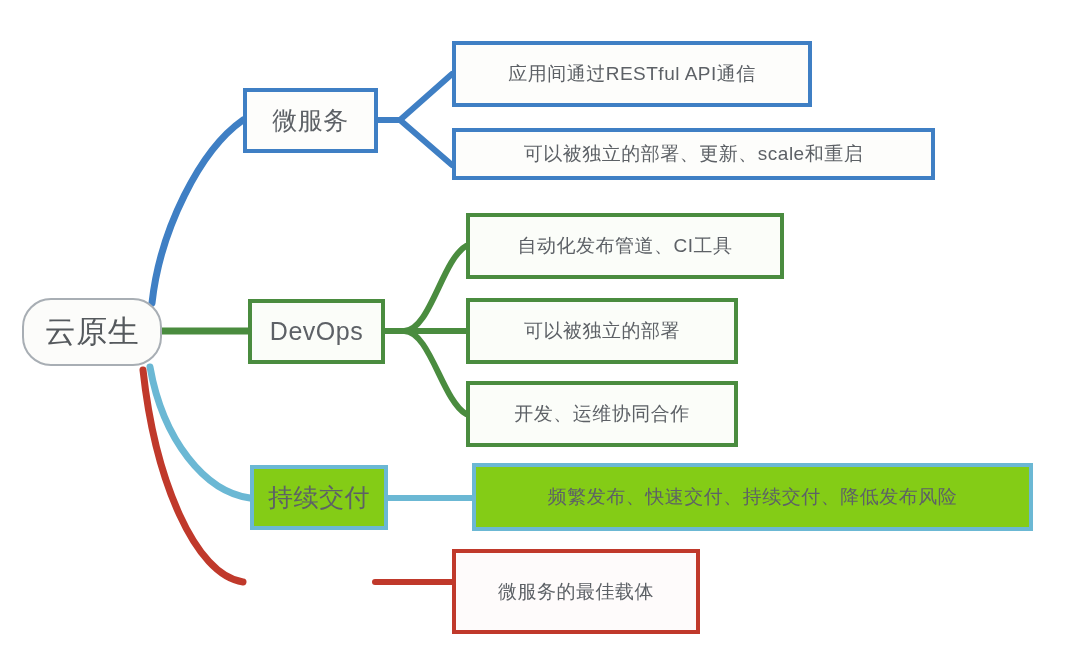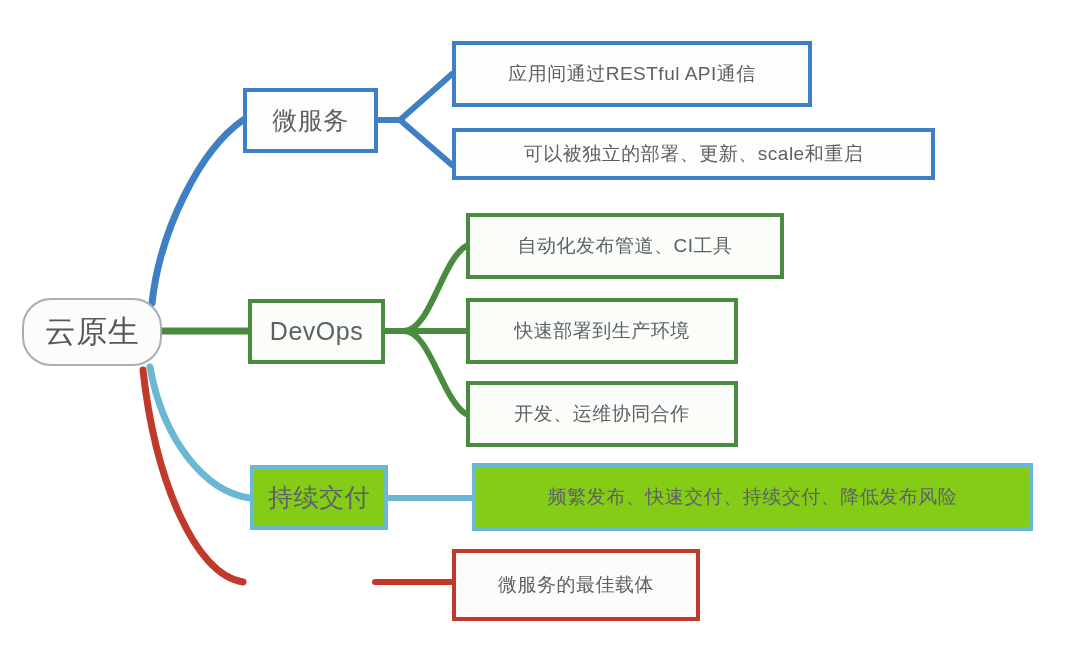--- a/index.html
+++ b/index.html
@@ -91,30 +91,30 @@
     <span>可以被独立的部署、更新、scale和重启</span>
   </div>
 
   <div class="node node-green branch-label" style="left:248px; top:299px; width:137px; height:65px;">
     <span>DevOps</span>
   </div>
   <div class="node node-green leaf-label" style="left:466px; top:213px; width:318px; height:66px;">
     <span>自动化发布管道、CI工具</span>
   </div>
   <div class="node node-green leaf-label" style="left:466px; top:298px; width:272px; height:66px;">
-    <span>快速部署到生产环境</span>
+    <span>可以被独立的部署</span>
   </div>
   <div class="node node-green leaf-label" style="left:466px; top:381px; width:272px; height:66px;">
     <span>开发、运维协同合作</span>
   </div>
 
   <div class="node node-cyan branch-label" style="left:250px; top:465px; width:138px; height:65px;">
     <span>持续交付</span>
   </div>
   <div class="node node-cyan leaf-label" style="left:472px; top:463px; width:561px; height:68px;">
     <span>频繁发布、快速交付、持续交付、降低发布风险</span>
   </div>
 
-  <div class="node node-red leaf-label" style="left:452px; top:549px; width:248px; height:72px;">
+  <div class="node node-red leaf-label" style="left:452px; top:549px; width:248px; height:85px;">
     <span>微服务的最佳载体</span>
   </div>
 
 </div>
 
 </body></html>

